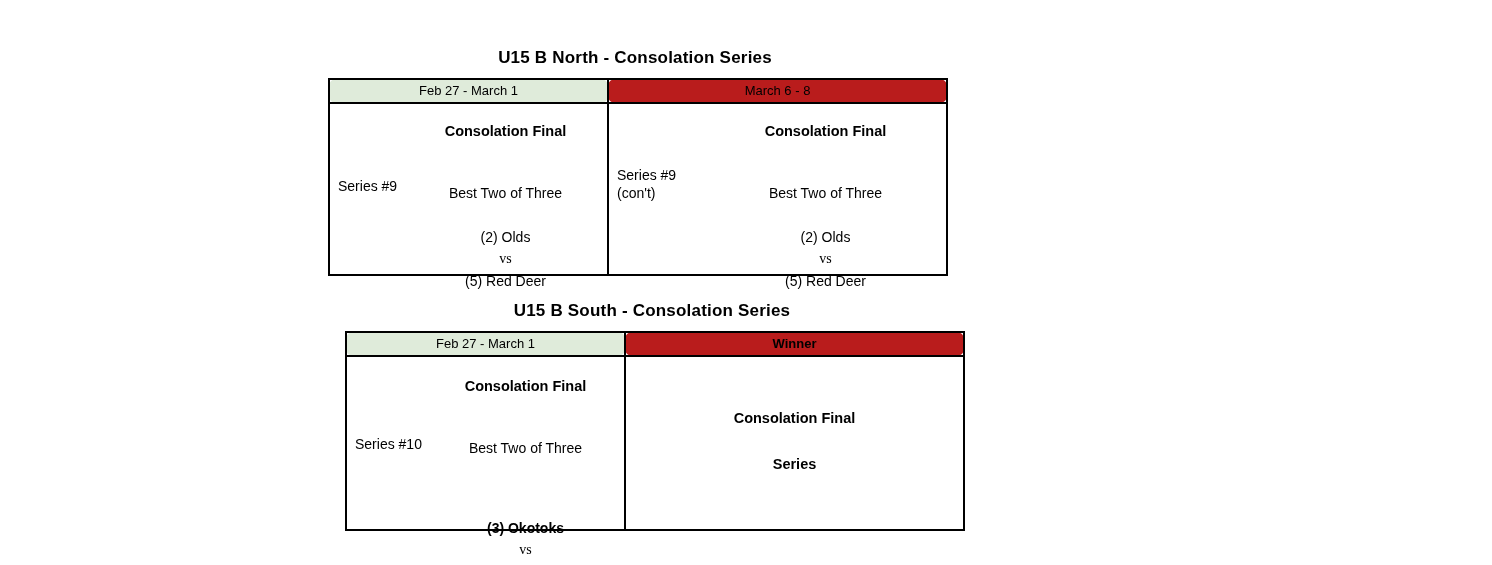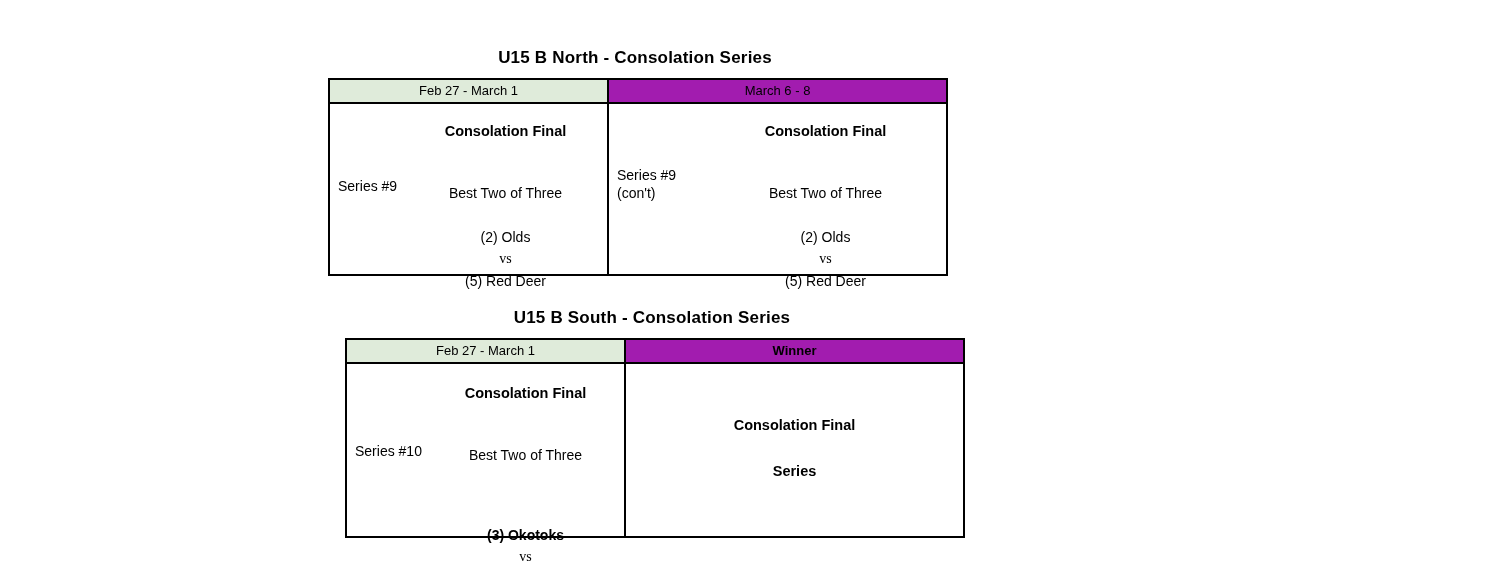--- a/index.html
+++ b/index.html
@@ -45,23 +45,24 @@
     vertical-align: top;
   }
 
   th.round-head {
     font-size: 13px;
     font-weight: normal;
     text-align: center;
     height: 22px;
     line-height: 22px;
     padding: 0 2px;
+    border-radius: 7px;
   }
   th.head-green  { background: #dfebda; }
-  th.head-cream  { background: #a21caf; }
+  th.head-cream  { background: #b91c1c; }
 
   td.round-cell {
     background: #ffffff;
     height: 170px;
     position: relative;
   }
 
   
   .cell-inner {
     position: relative;
@@ -171,21 +172,21 @@
               <div class="m-team">(5) Red Deer</div>
             </div>
           </div>
         </td>
 
       </tr>
     </tbody>
   </table>
 </div>
 
-<div class="bracket-block" style="top:308px;padding-left:17px;">
+<div class="bracket-block" style="top:301px;padding-left:17px;">
 
   <div class="block-title">U15 B South - Consolation Series</div>
 
   <table class="bracket">
     <thead>
       <tr>
         <th class="round-head head-green" style="width:277px;">Feb 27 - March 1</th>
         <th class="round-head head-cream" style="width:337px;font-weight:bold;">Winner</th>
       </tr>
     </thead>

